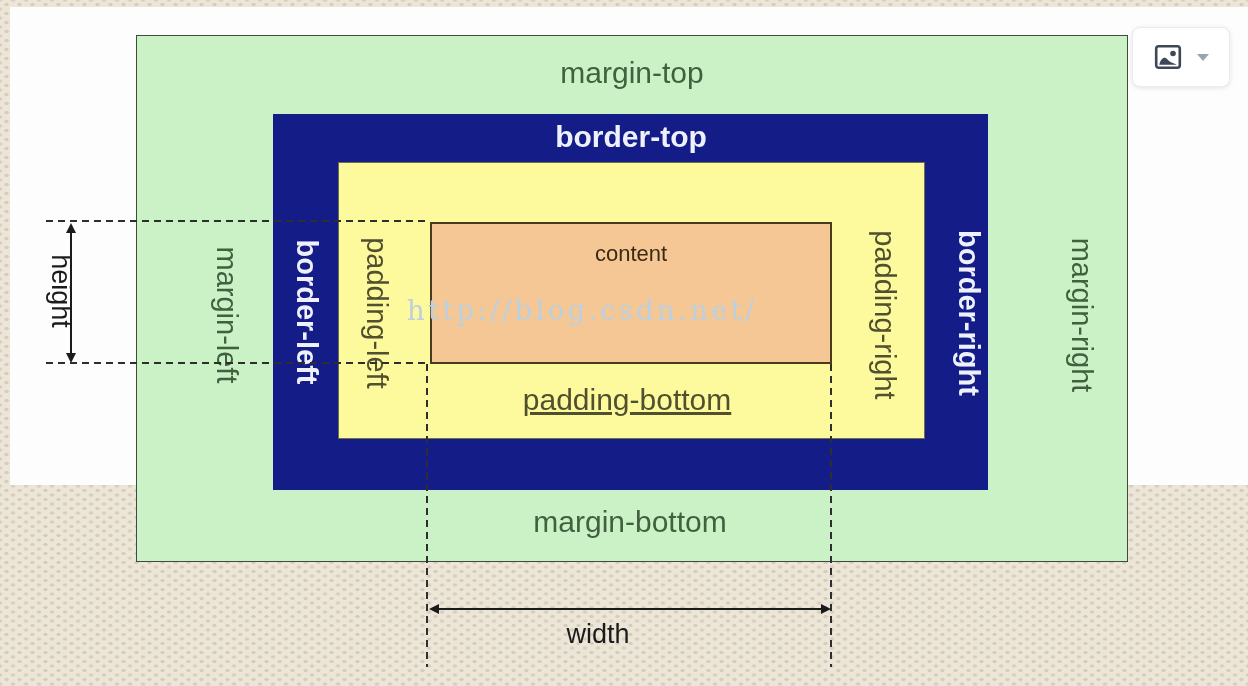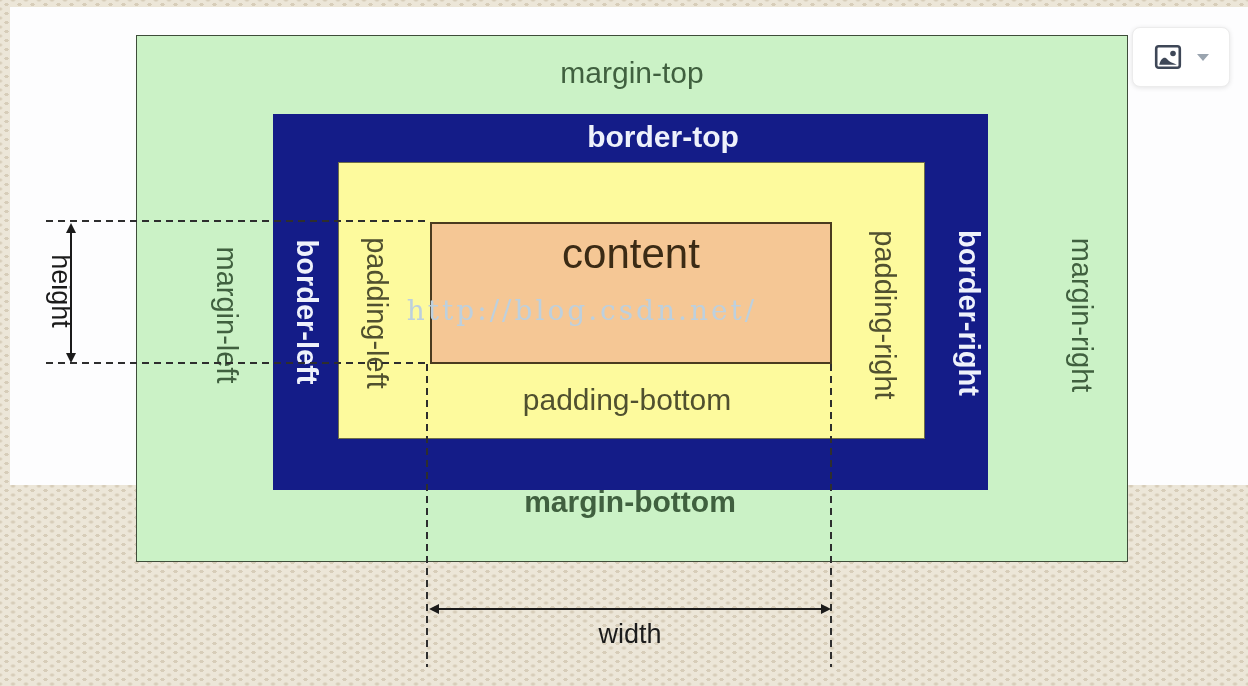--- a/index.html
+++ b/index.html
@@ -45,21 +45,21 @@
   .hlabel, .vlabel{
     position:absolute; white-space:nowrap;
     font-size:30px; line-height:1;
   }
   .hlabel{ transform:translate(-50%,-50%); }
   .vlabel{ transform:translate(-50%,-50%) rotate(90deg); font-size:29px; }
 
   .t-margin{ color:var(--margin-text,#40603f); }
   .t-padding{ color:var(--padding-text,#50502f); }
   .t-border{ color:var(--border-text,#eef1fb); font-weight:bold; }
-  .t-content{ color:var(--content-text,#3b2b15); font-size:42px; }
+  .t-content{ color:var(--content-text,#3b2b15); font-size:22px; }
   .t-dim{ color:var(--dim-text,#1b1b1b); font-size:27px; }
 
   .watermark{
     position:absolute; transform:translate(-50%,-50%);
     left:572px; top:303px;
     font-family:"DejaVu Serif", serif;
     font-size:28px; letter-spacing:3px; white-space:nowrap;
     color:var(--watermark-text,#bdd0de);
   }
 
@@ -120,25 +120,25 @@
 <div class="stage">
 
   <div class="panel">
 
     <div class="box margin-box"></div>
     <div class="box border-box"></div>
     <div class="box padding-box"></div>
     <div class="box content-box"></div>
 
     <div class="hlabel t-margin" style="left:622px; top:66px;">margin-top</div>
-    <div class="hlabel t-border" style="left:621px; top:130px;margin-left:32px;">border-top</div>
+    <div class="hlabel t-border" style="left:621px; top:130px;">border-top</div>
     <div class="hlabel t-content" style="left:621px; top:247px;">content</div>
-    <div class="hlabel t-padding" style="left:617px; top:393px;">padding-bottom</div>
-    <div class="hlabel t-margin" style="left:620px; top:495px;font-weight:bold;">margin-bottom</div>
-    <div class="hlabel t-dim" style="left:620px; top:627px;">width</div>
+    <div class="hlabel t-padding" style="left:617px; top:393px;text-decoration:underline;">padding-bottom</div>
+    <div class="hlabel t-margin" style="left:620px; top:515px;">margin-bottom</div>
+    <div class="hlabel t-dim" style="left:588px; top:627px;">width</div>
 
     <div class="vlabel t-dim" style="left:50px;   top:284px;">height</div>
     <div class="vlabel t-margin" style="left:216px;  top:308px;">margin-left</div>
     <div class="vlabel t-border" style="left:296px;  top:305px;">border-left</div>
     <div class="vlabel t-padding" style="left:366px;  top:306px;">padding-left</div>
     <div class="vlabel t-padding" style="left:874px;  top:308px;">padding-right</div>
     <div class="vlabel t-border" style="left:958px;  top:306px;">border-right</div>
     <div class="vlabel t-margin" style="left:1071px; top:308px;">margin-right</div>
 
     <div class="watermark">http://blog.csdn.net/</div>

